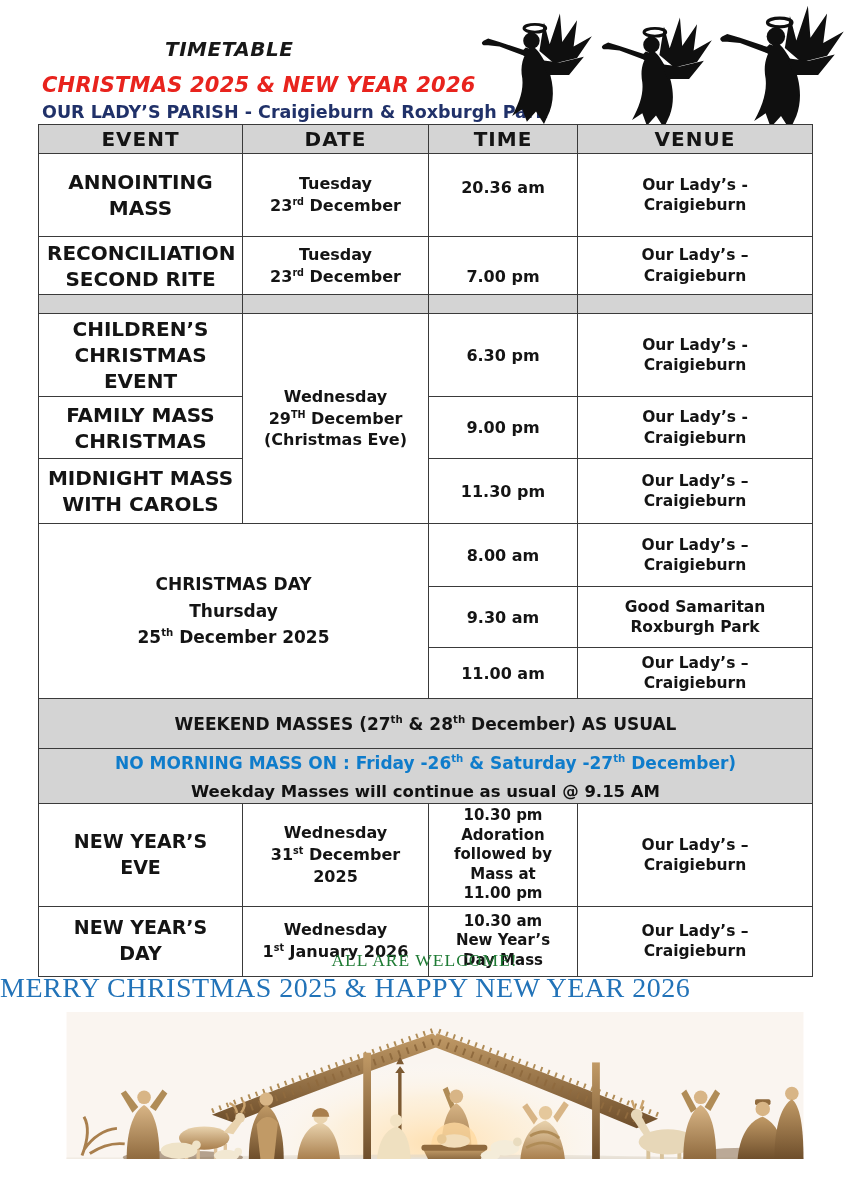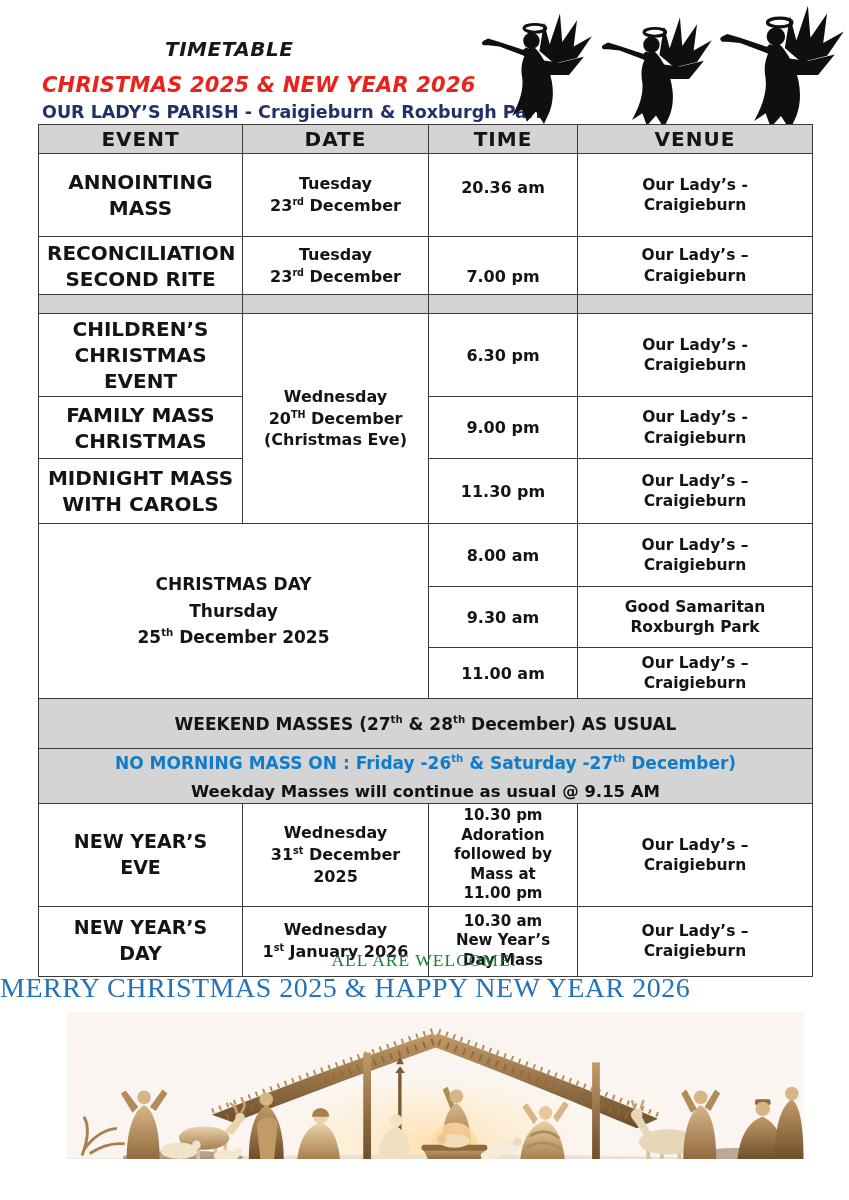--- a/index.html
+++ b/index.html
@@ -139,21 +139,21 @@
       <td class="sep-td"></td>
       <td class="sep-td"></td>
       <td class="sep-td last"></td>
     </tr>
 
     <tr class="r-chi">
       <td class="ev pre">CHILDREN’S
 CHRISTMAS EVENT</td>
       <td class="dt red" rowspan="3">
         <span>Wednesday</span><br>
-        <span>20</span><sup>TH</sup><span> December</span><br>
+        <span>29</span><sup>TH</sup><span> December</span><br>
         <span>(Christmas Eve)</span>
       </td>
       <td class="tm">6.30 pm</td>
       <td class="vn pre">Our Lady’s -
 Craigieburn</td>
     </tr>
 
     <tr class="r-fam">
       <td class="ev pre">FAMILY MASS
 CHRISTMAS</td>

